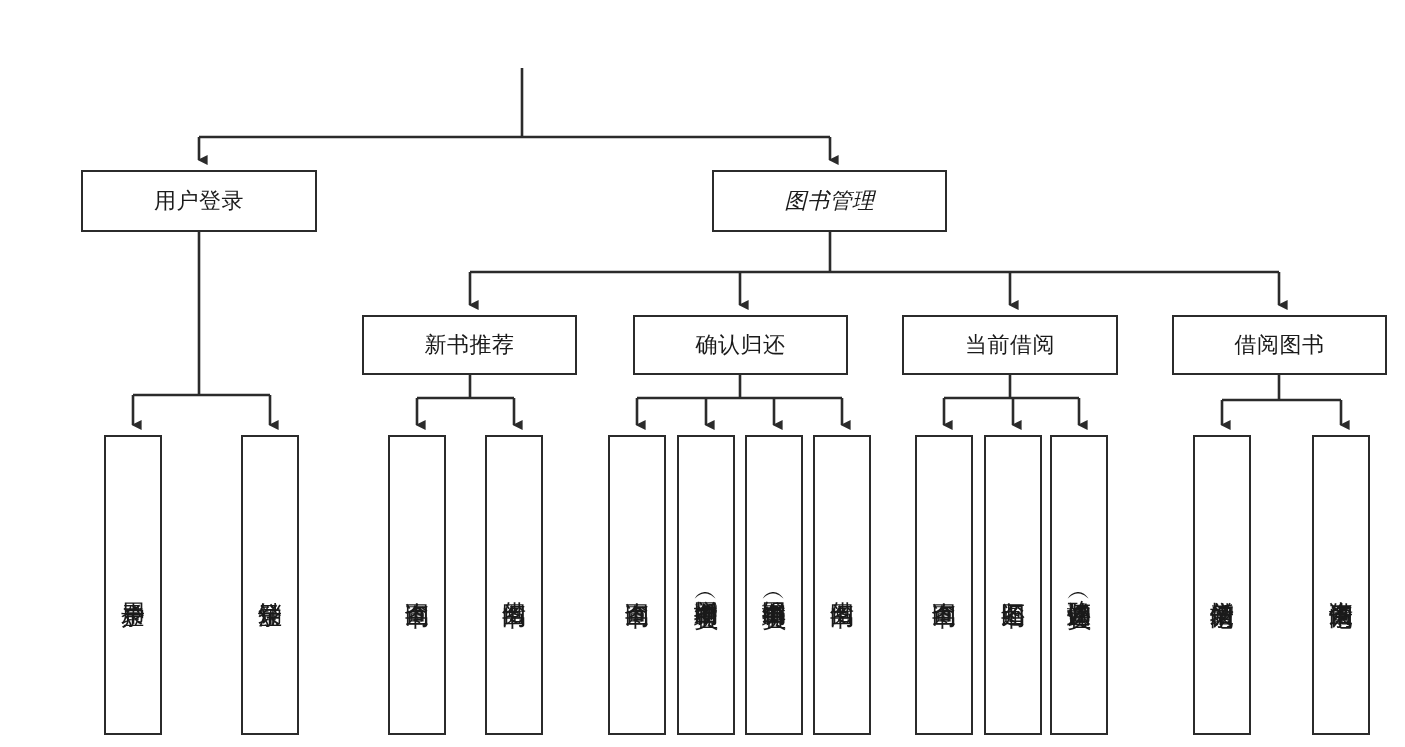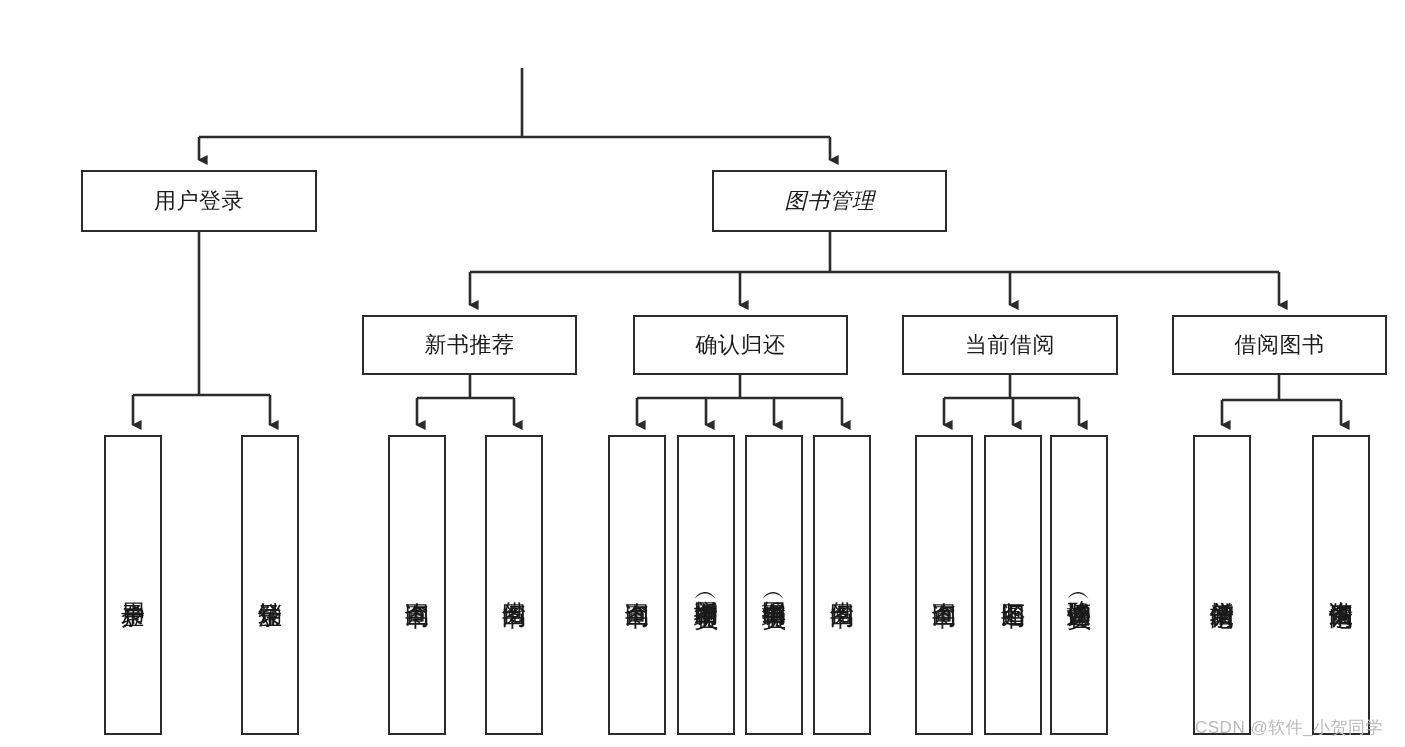--- a/index.html
+++ b/index.html
@@ -193,15 +193,14 @@
   <div class="node vertical" style="left:1050px; top:435px; width:58px; height:300px;">
     <span class="node-label">确认归还（管理员）</span>
   </div>
   <div class="node vertical" style="left:1193px; top:435px; width:58px; height:300px;">
     <span class="node-label">新增借阅记录</span>
   </div>
   <div class="node vertical" style="left:1312px; top:435px; width:58px; height:300px;">
     <span class="node-label">查询借阅记录</span>
   </div>
 
-  <div id="watermark" style="left:1195px; top:716px;">CSDN @软件_小贺同学</div>
 
 </div>
 
 </body></html>

